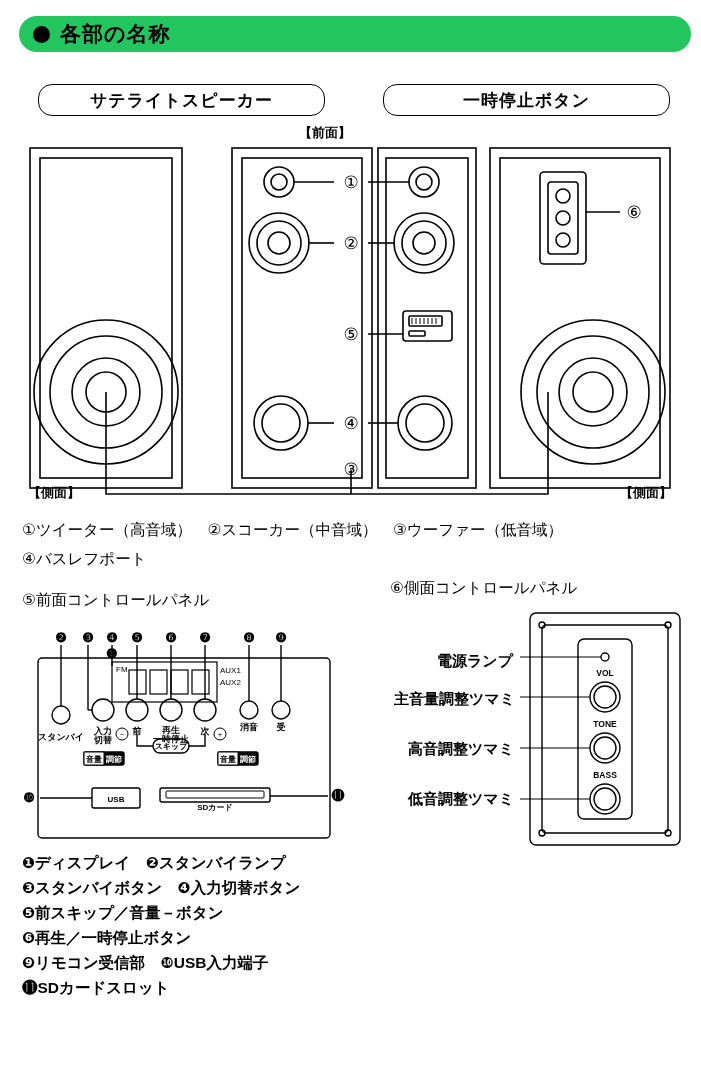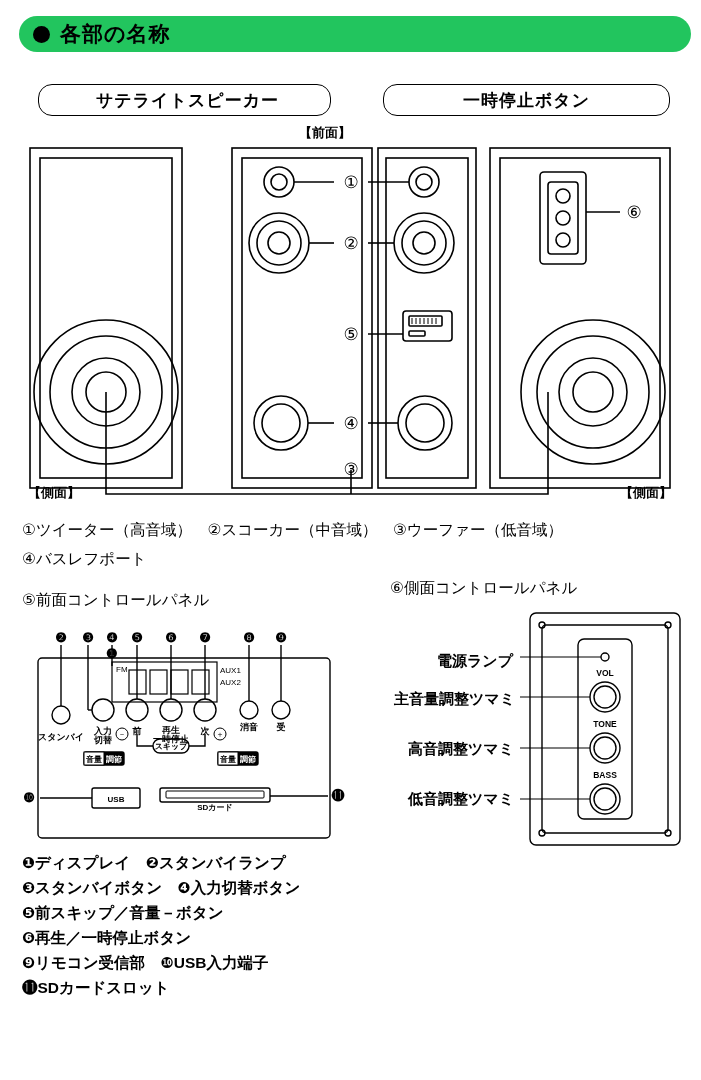--- a/index.html
+++ b/index.html
@@ -50,21 +50,21 @@
     border-radius: 14px;
     height: 30px;
     display: flex;
     align-items: center;
     justify-content: center;
     font-size: 17px;
     font-weight: bold;
     letter-spacing: 1px;
     background: #fff;
   }
-  #cap-sat { left: 38px; top: 84px; width: 285px; padding-left: 6px; }
+  #cap-sat { left: 38px; top: 84px; width: 285px; }
   #cap-main { left: 383px; top: 84px; width: 285px; }
 
   .small-label {
     position: absolute;
     font-size: 13px;
     font-weight: bold;
   }
   #lbl-front { left: 299px; top: 124px; }
   #lbl-side-l { left: 28px; top: 484px; }
   #lbl-side-r { left: 620px; top: 484px; }

